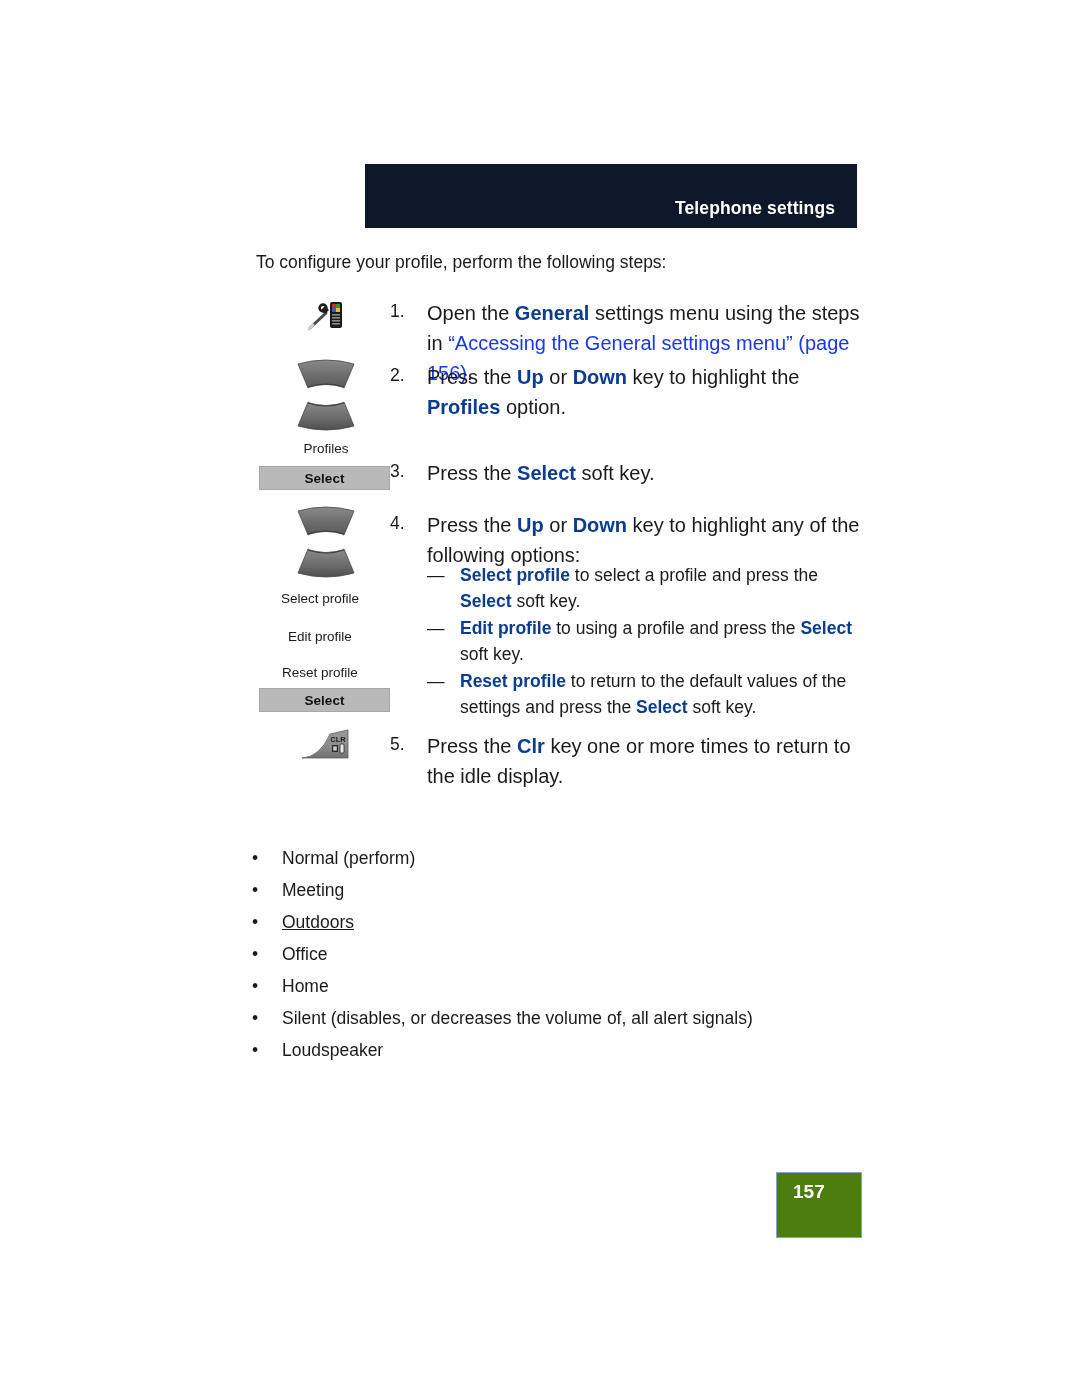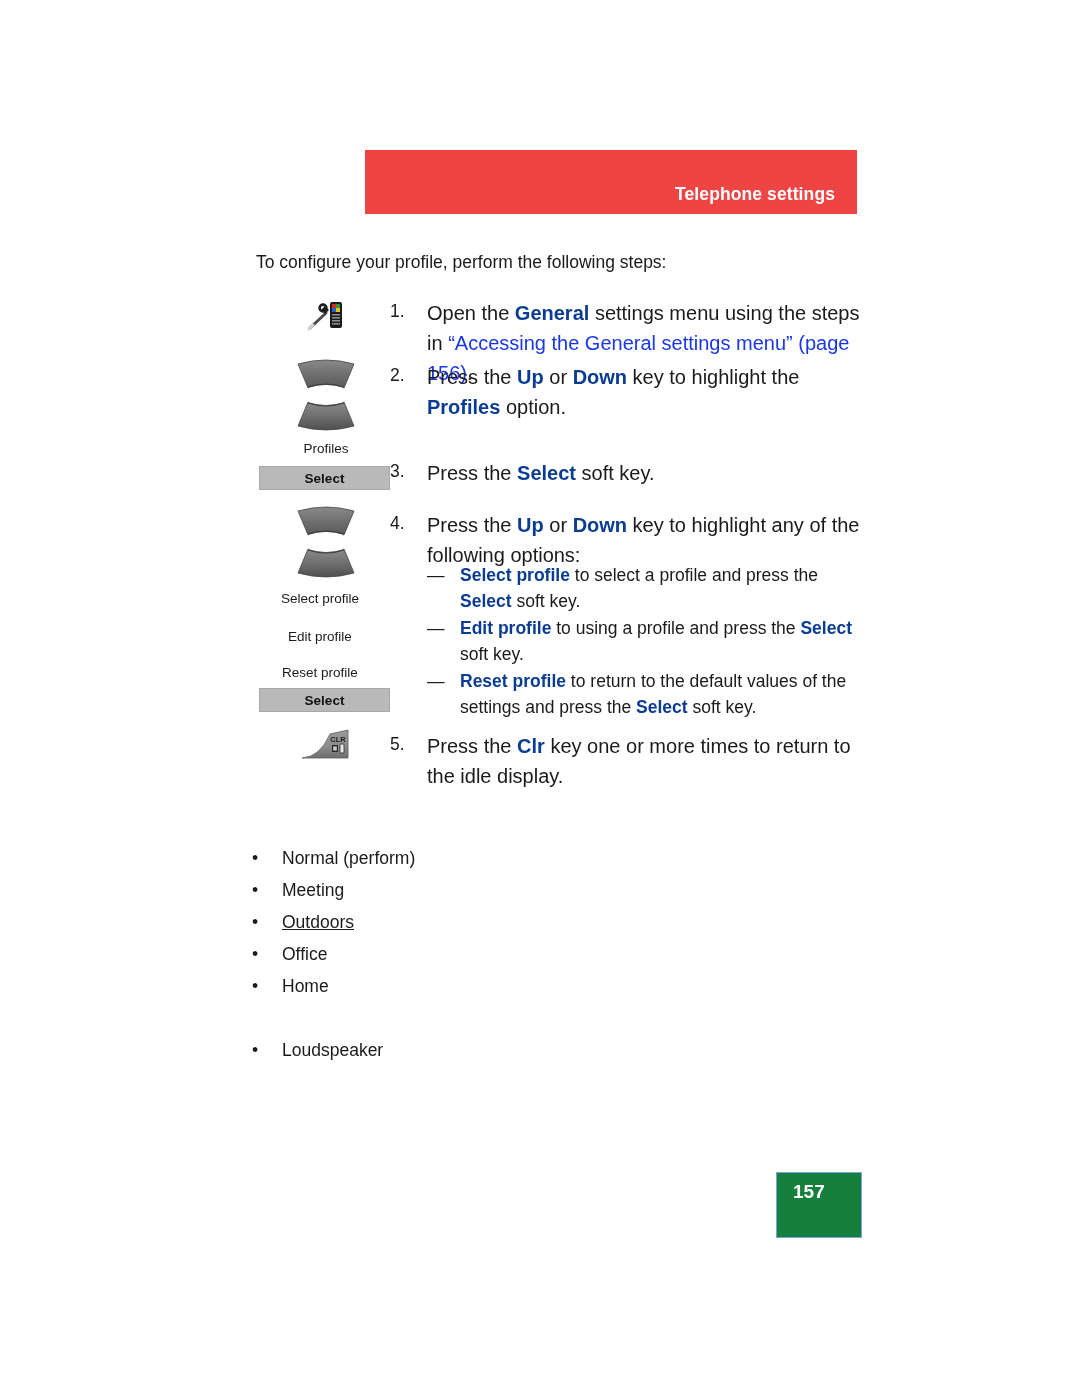--- a/index.html
+++ b/index.html
@@ -17,24 +17,24 @@
   }
   .page {
     position: absolute;
     inset: 0;
   }
 
   
   .header-banner {
     position: absolute;
     left: 365px;
-    top: 150px;
+    top: 164px;
     width: 492px;
     height: 64px;
-    background: #ef4444;
+    background: #0f172a;
     box-sizing: border-box;
   }
   .header-banner-title {
     position: absolute;
     right: 22px;
     bottom: 9px;
     color: #ffffff;
     font-size: 17.5px;
     font-weight: bold;
     letter-spacing: 0.1px;
@@ -166,21 +166,21 @@
   }
   .clr-icon svg { display: block; }
 
   
   .page-number-box {
     position: absolute;
     left: 776px;
     top: 1172px;
     width: 86px;
     height: 66px;
-    background: #15803d;
+    background: #4d7c0f;
     border: 1px solid #7fa3d6;
     box-sizing: border-box;
   }
   .page-number-box span {
     position: absolute;
     left: 16px;
     top: 8px;
     color: #ffffff;
     font-size: 19px;
     font-weight: bold;
@@ -359,20 +359,23 @@
   </div>
   <div class="bullet-row" style="top:909px;text-decoration:underline;">
     <span class="bullet-dot">•</span><span>Outdoors</span>
   </div>
   <div class="bullet-row" style="top:941px;">
     <span class="bullet-dot">•</span><span>Office</span>
   </div>
   <div class="bullet-row" style="top:973px;">
     <span class="bullet-dot">•</span><span>Home</span>
   </div>
+  <div class="bullet-row" style="top:1005px;">
+    <span class="bullet-dot">•</span><span>Silent (disables, or decreases the volume of, all alert signals)</span>
+  </div>
   <div class="bullet-row" style="top:1037px;">
     <span class="bullet-dot">•</span><span>Loudspeaker</span>
   </div>
 
   <div class="page-number-box">
     <span>157</span>
   </div>
 
 </div>
 

